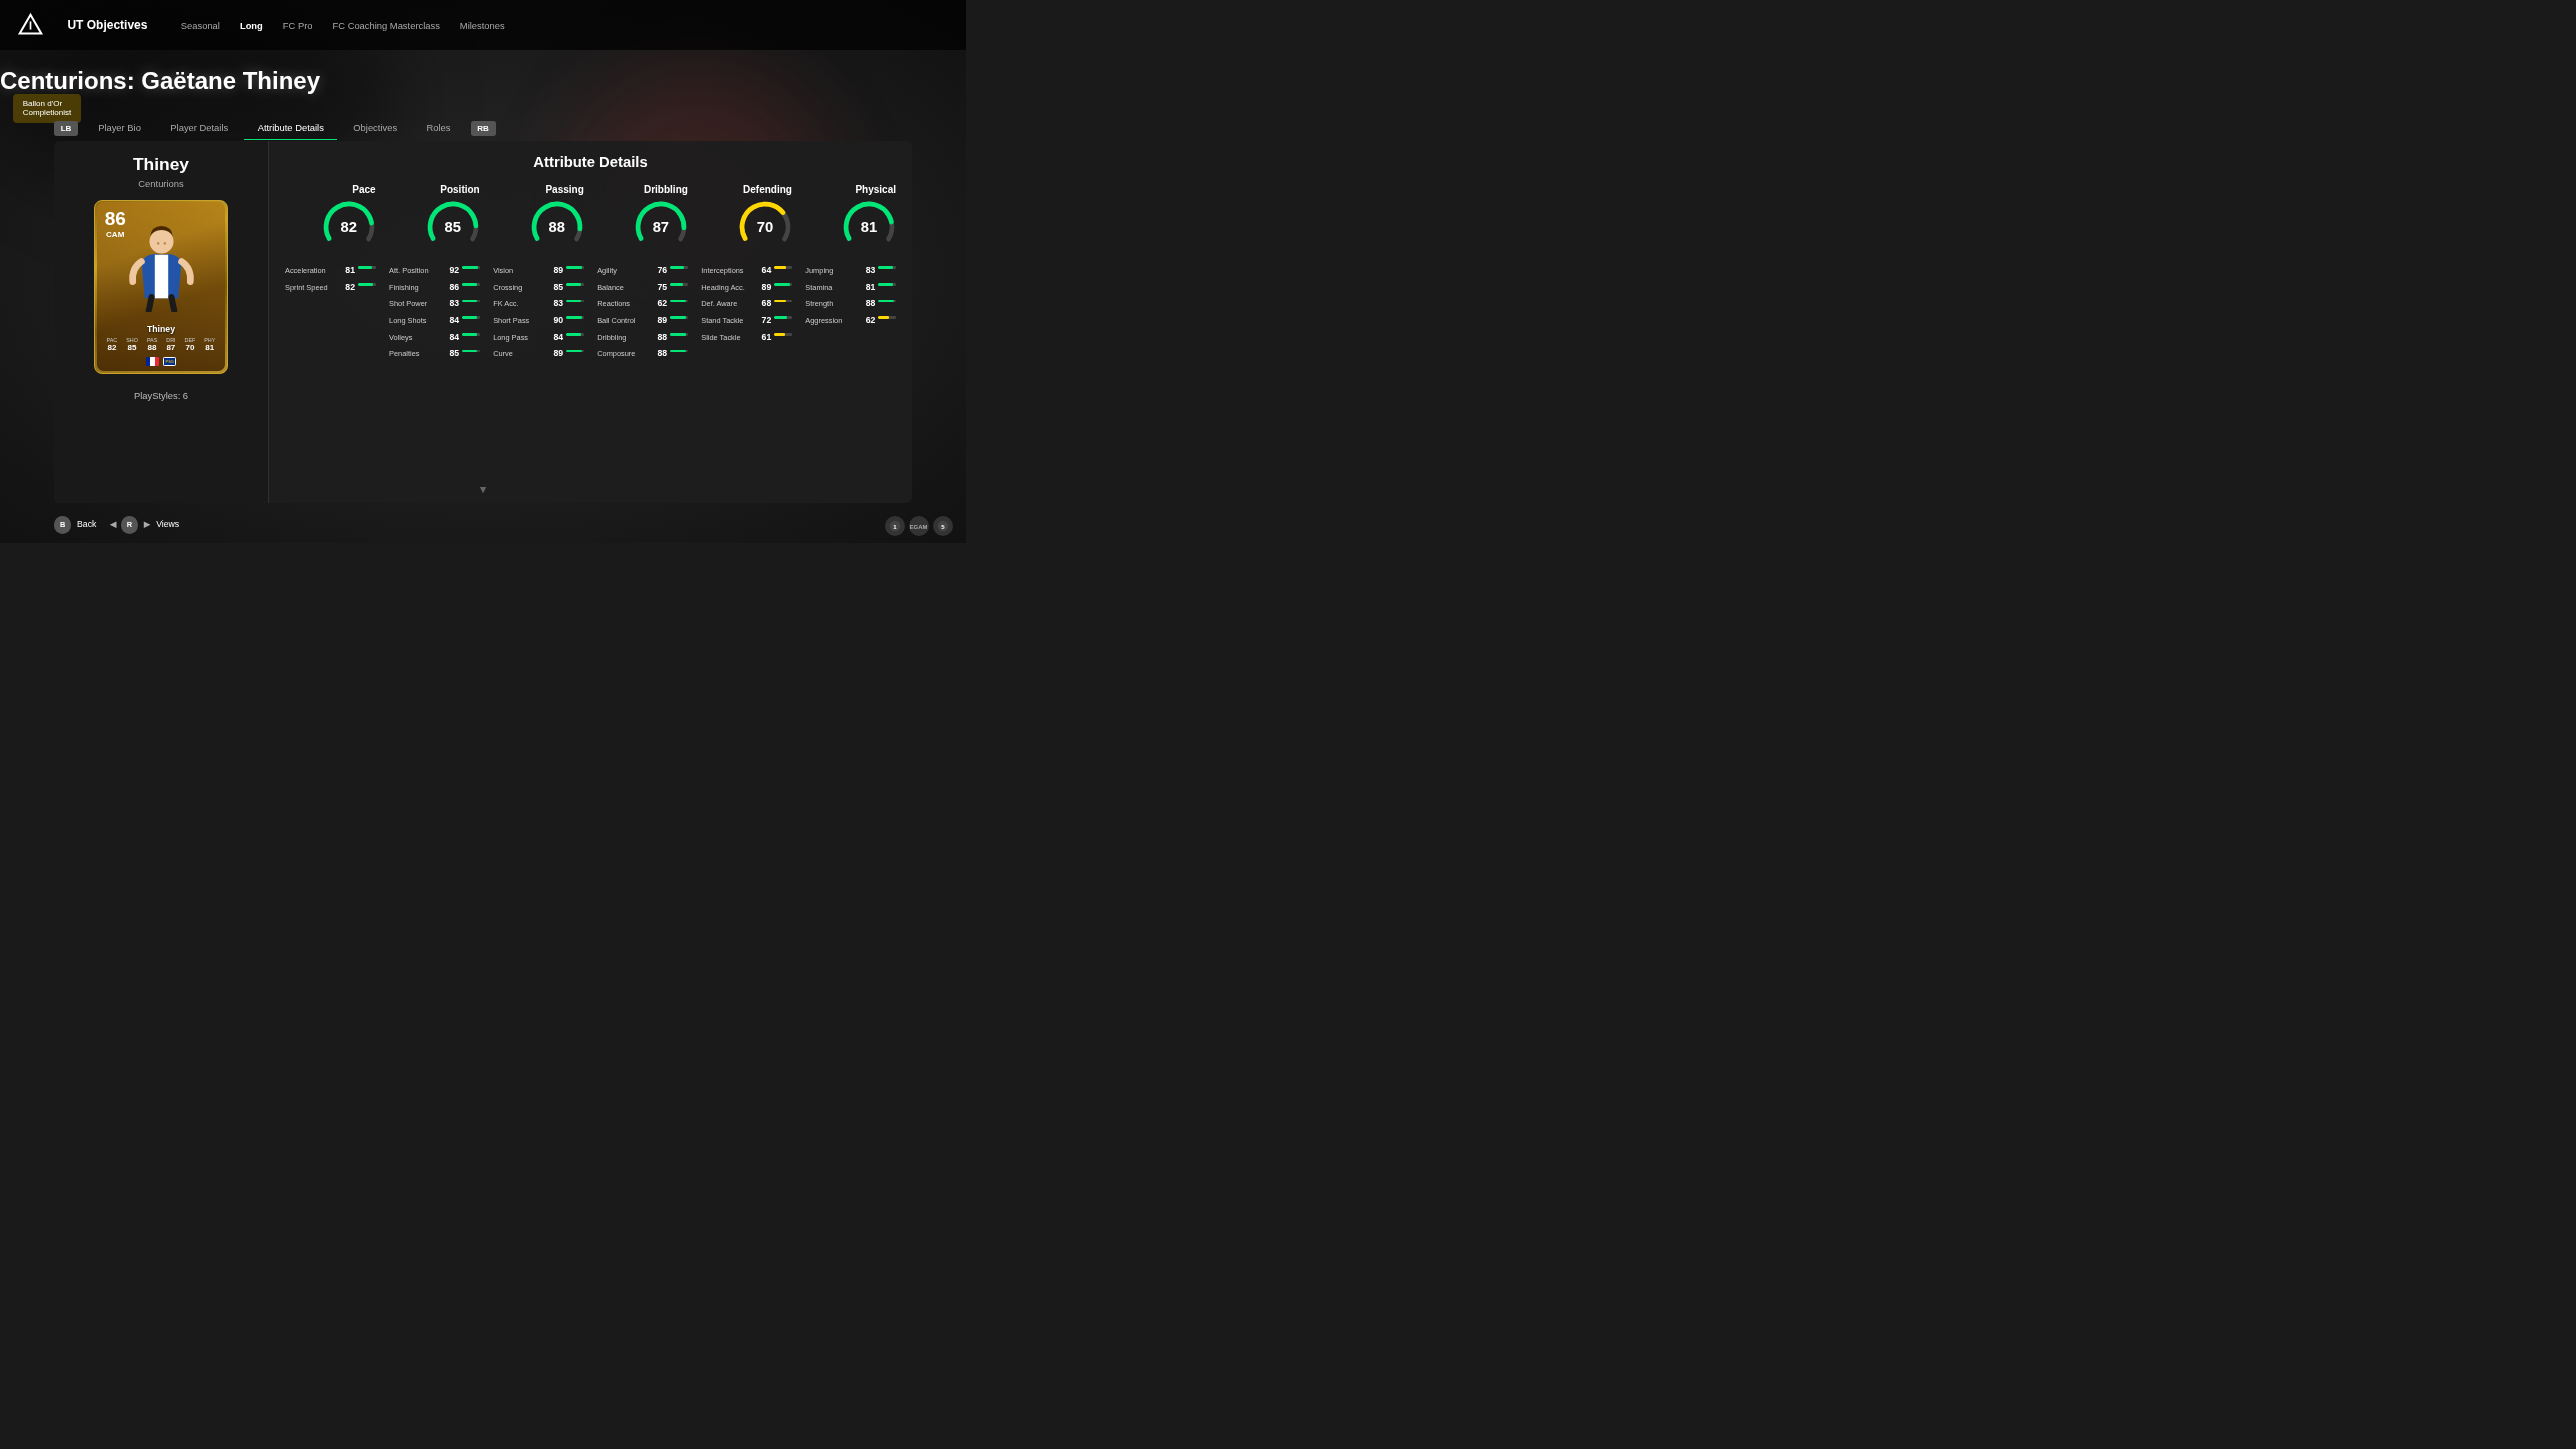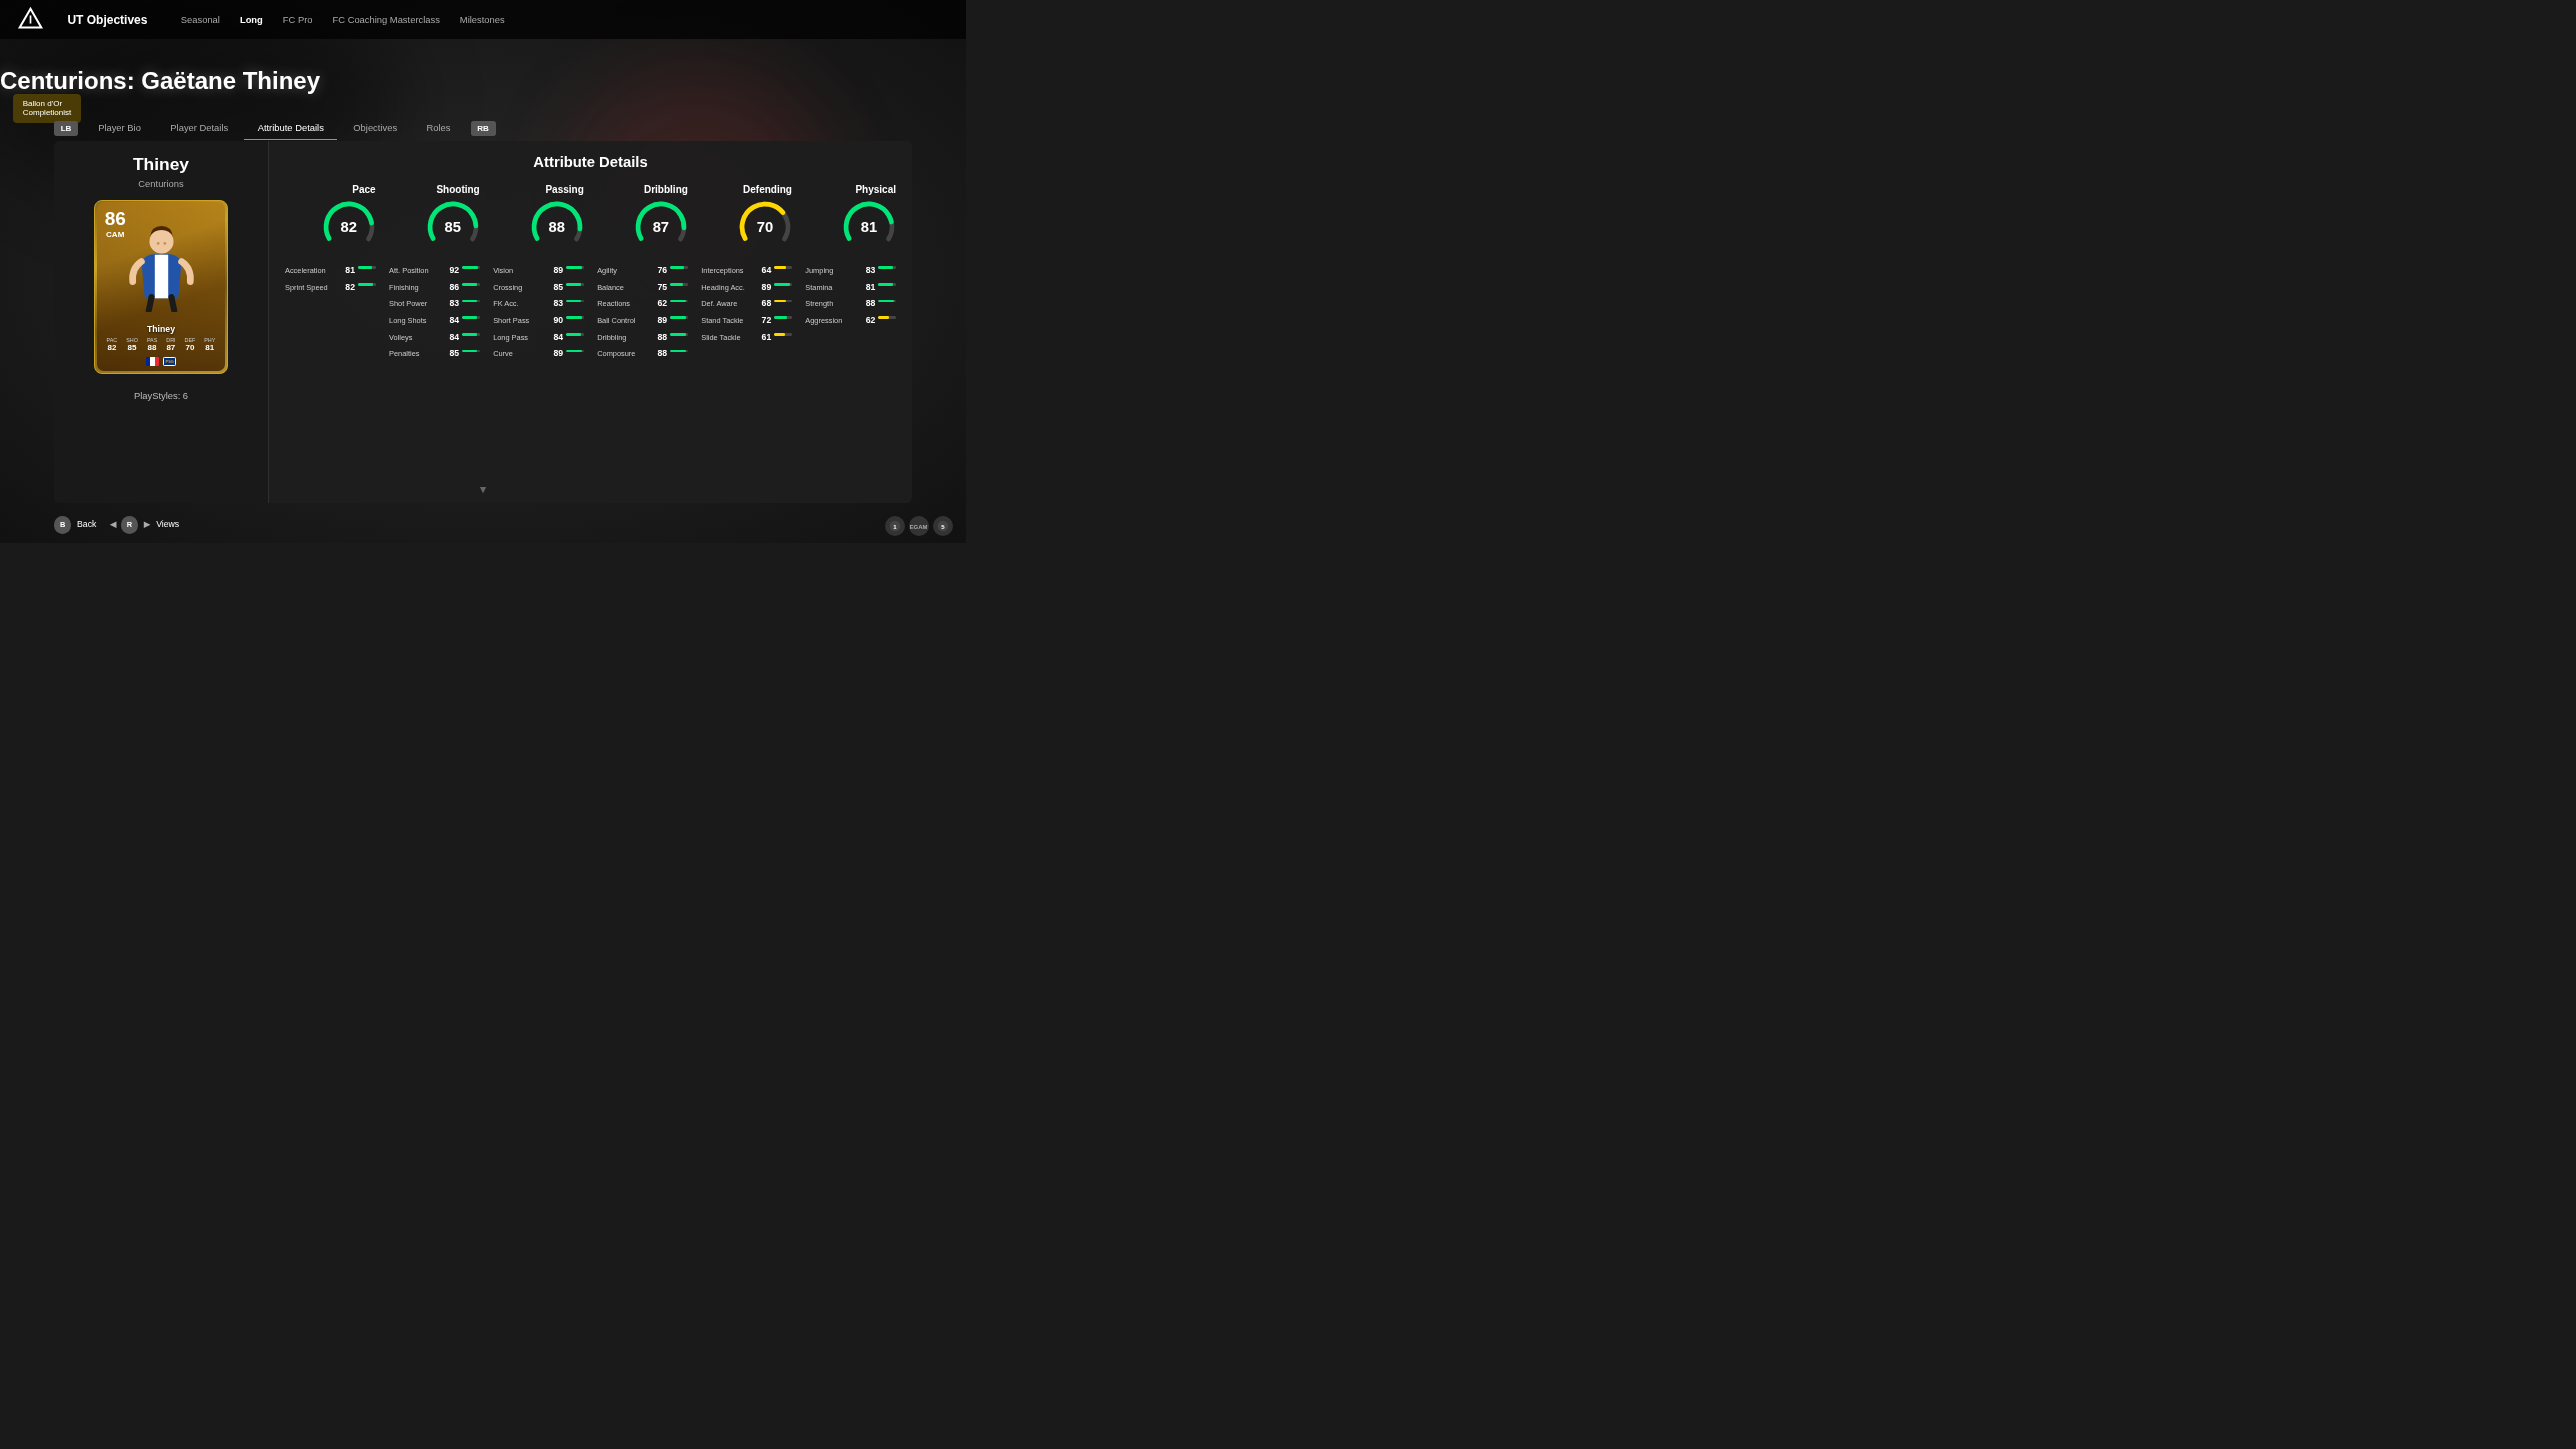--- a/index.html
+++ b/index.html
@@ -19,21 +19,21 @@
       inset: 0;
       background: radial-gradient(ellipse at center, #2a2a2a 0%, #111 100%);
     }
 
     
     .top-nav {
       position: absolute;
       top: 0;
       left: 0;
       right: 0;
-      height: 39px;
+      height: 50px;
       background: rgba(0,0,0,0.7);
       display: flex;
       align-items: center;
       padding: 0 13.4px;
       gap: 20px;
       z-index: 10;
     }
 
     .logo {
       width: 34px;
@@ -661,21 +661,21 @@
           <span class="attr-val">82</span>
         </div>
         <div class="attr-bar-container">
           <div class="attr-bar-fill" style="width:82.82828282828282%; background:#00e676;"></div>
         </div>
       </div>
     </div>
           </div>
         </div>
         <div class="category">
-          <div class="cat-name">Shooting</div>
+          <div class="cat-name">Position</div>
           <div class="gauge-container">
     <svg class="gauge-svg" viewBox="0 0 80 80" width="54" height="54">
       <circle cx="40" cy="40" r="34" fill="none" stroke="#444" stroke-width="7" stroke-dasharray="142.4188669627373 71.20943348136865" stroke-linecap="round"></circle>
       <circle cx="40" cy="40" r="34" fill="none" stroke="#00e676" stroke-width="7" stroke-dasharray="122.27882517002696 91.34947527407898" stroke-linecap="round"></circle>
     </svg>
     <div class="gauge-value">85</div>
   </div>
           <div class="attr-list">
             <div class="attr-row">
       <div class="attr-row-inner">

